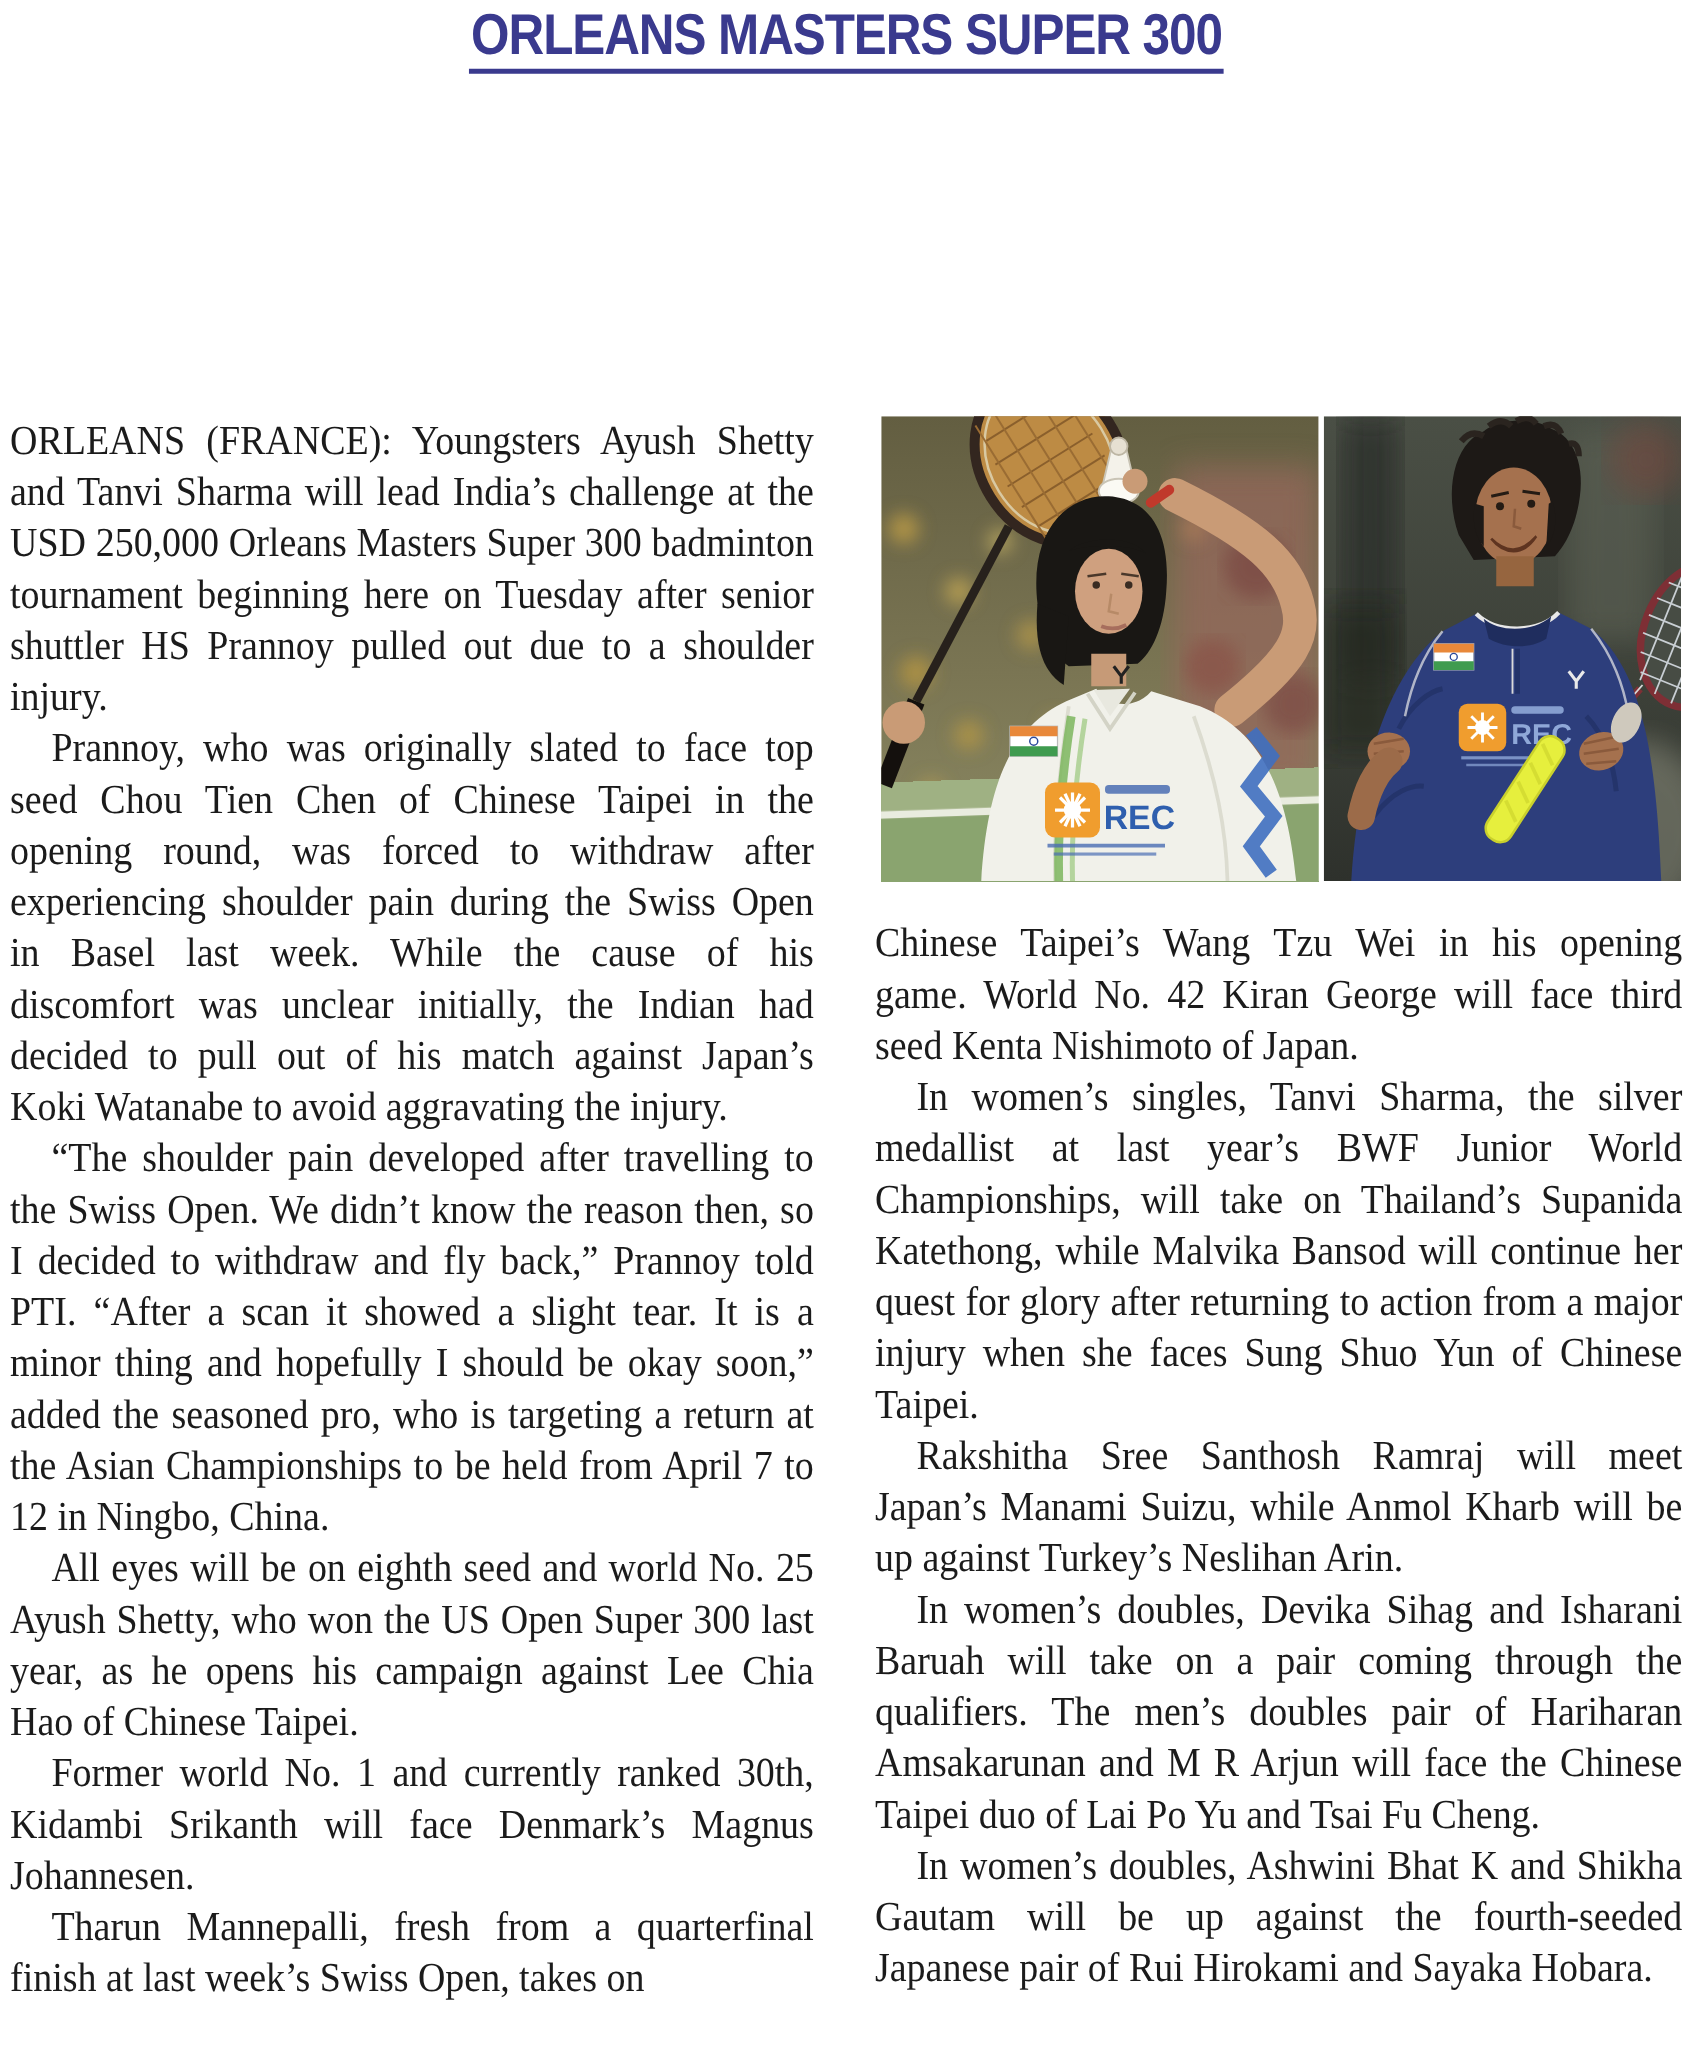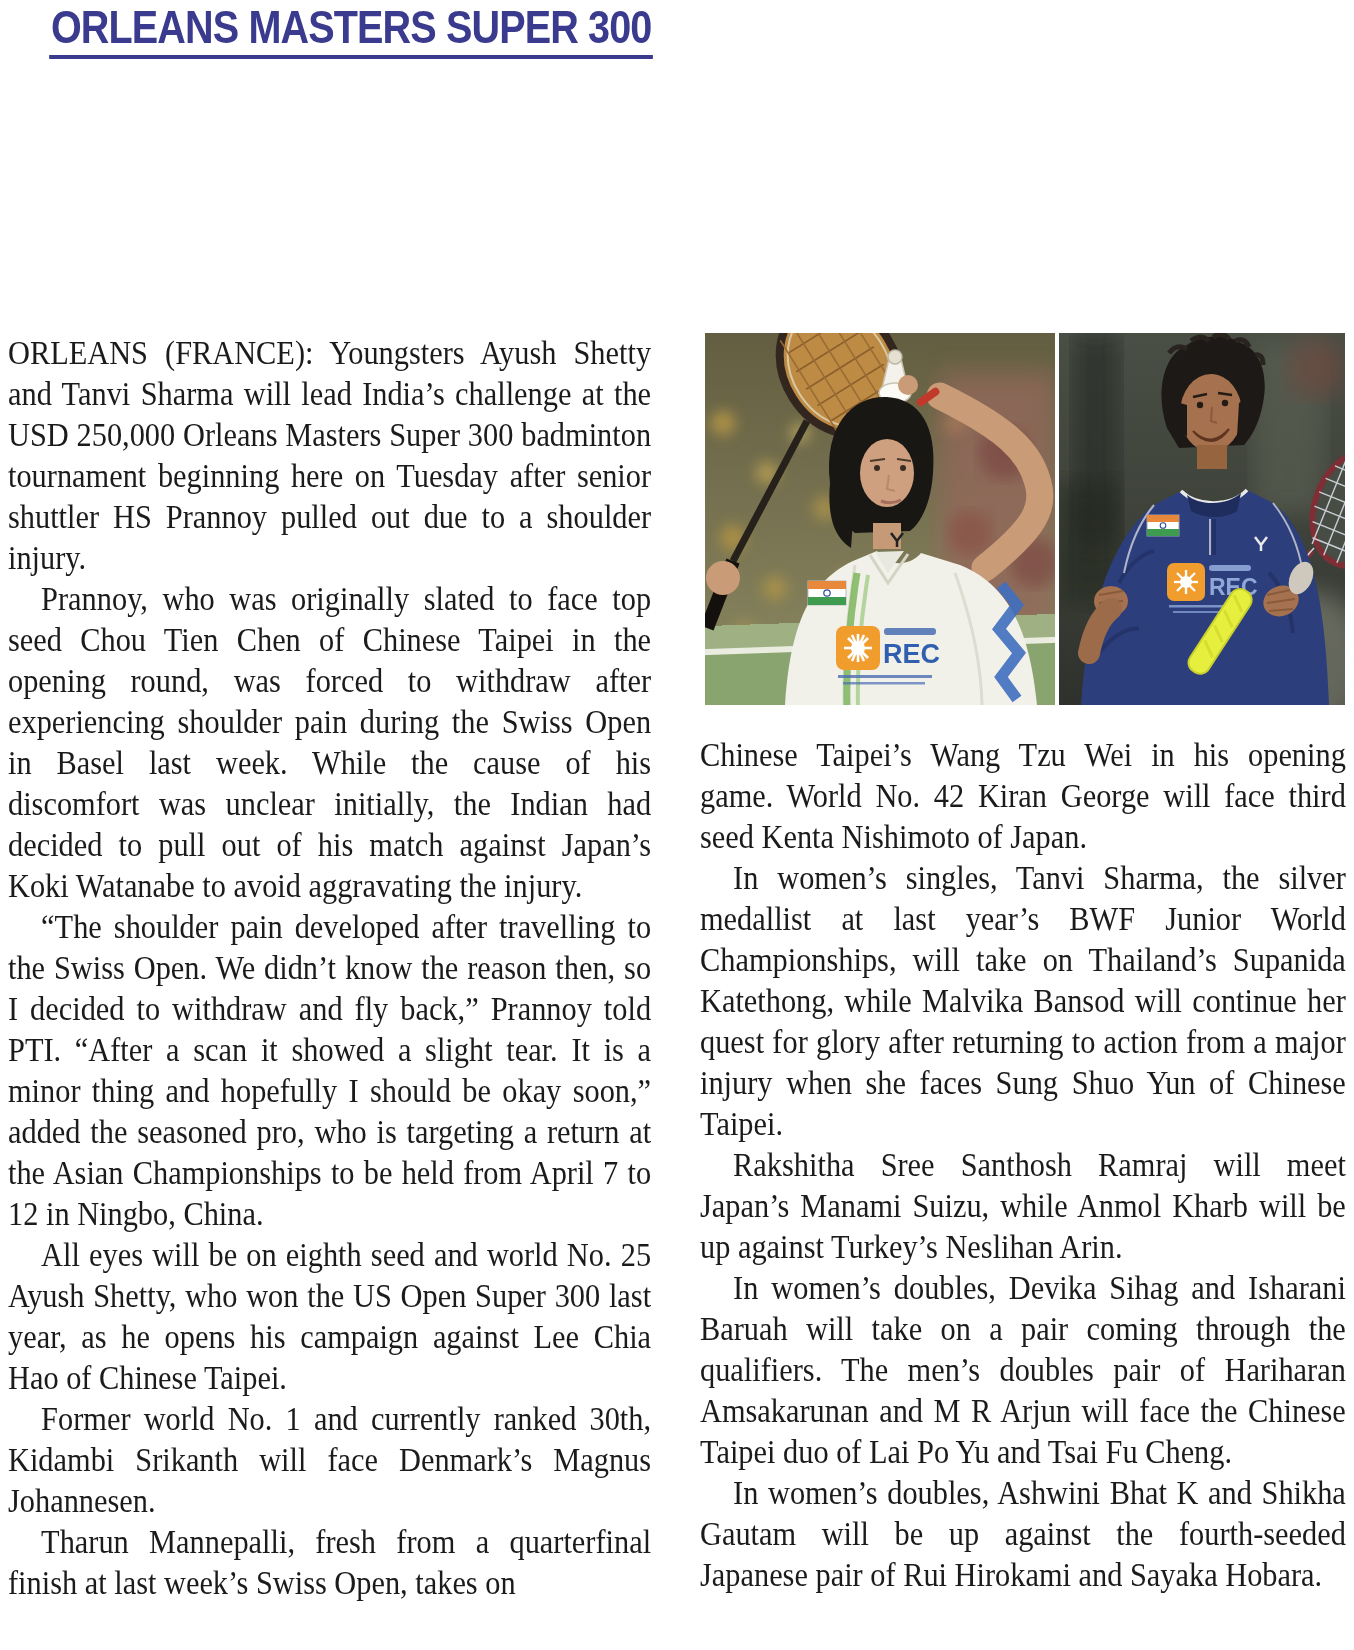--- a/index.html
+++ b/index.html
@@ -2,21 +2,21 @@
 <html><head>
 <meta charset="utf-8">
 <style>
   html,body { margin:0; padding:0; background:#ffffff; }
   .page {
     position:relative; width:1354px; height:1650px; margin:0 auto;
     background:#ffffff; overflow:hidden;
     font-family:"Liberation Serif", serif; color:#1c1c1c;
   }
   
-  .kicker-wrap { position:absolute; top:4px; left:0; width:100%; }
+  .kicker-wrap { position:absolute; top:4px; left:0; width:100%; text-align:center; }
   .kicker {
     display:inline-block;
     font-family:"Liberation Sans", sans-serif; font-weight:700;
     font-size:46px; line-height:1.04; letter-spacing:-1px;
     color:#3a3a8e; border-bottom:4px solid #3a3a8e; padding:0 2px 3px 2px;
     transform:scaleX(0.86); transform-origin:center top; white-space:nowrap;
   }
   .headline-block { position:absolute; top:62px; left:0; width:100%; }
   .headline-line {
     text-align:center; font-family:"Liberation Sans", sans-serif; font-weight:400;

